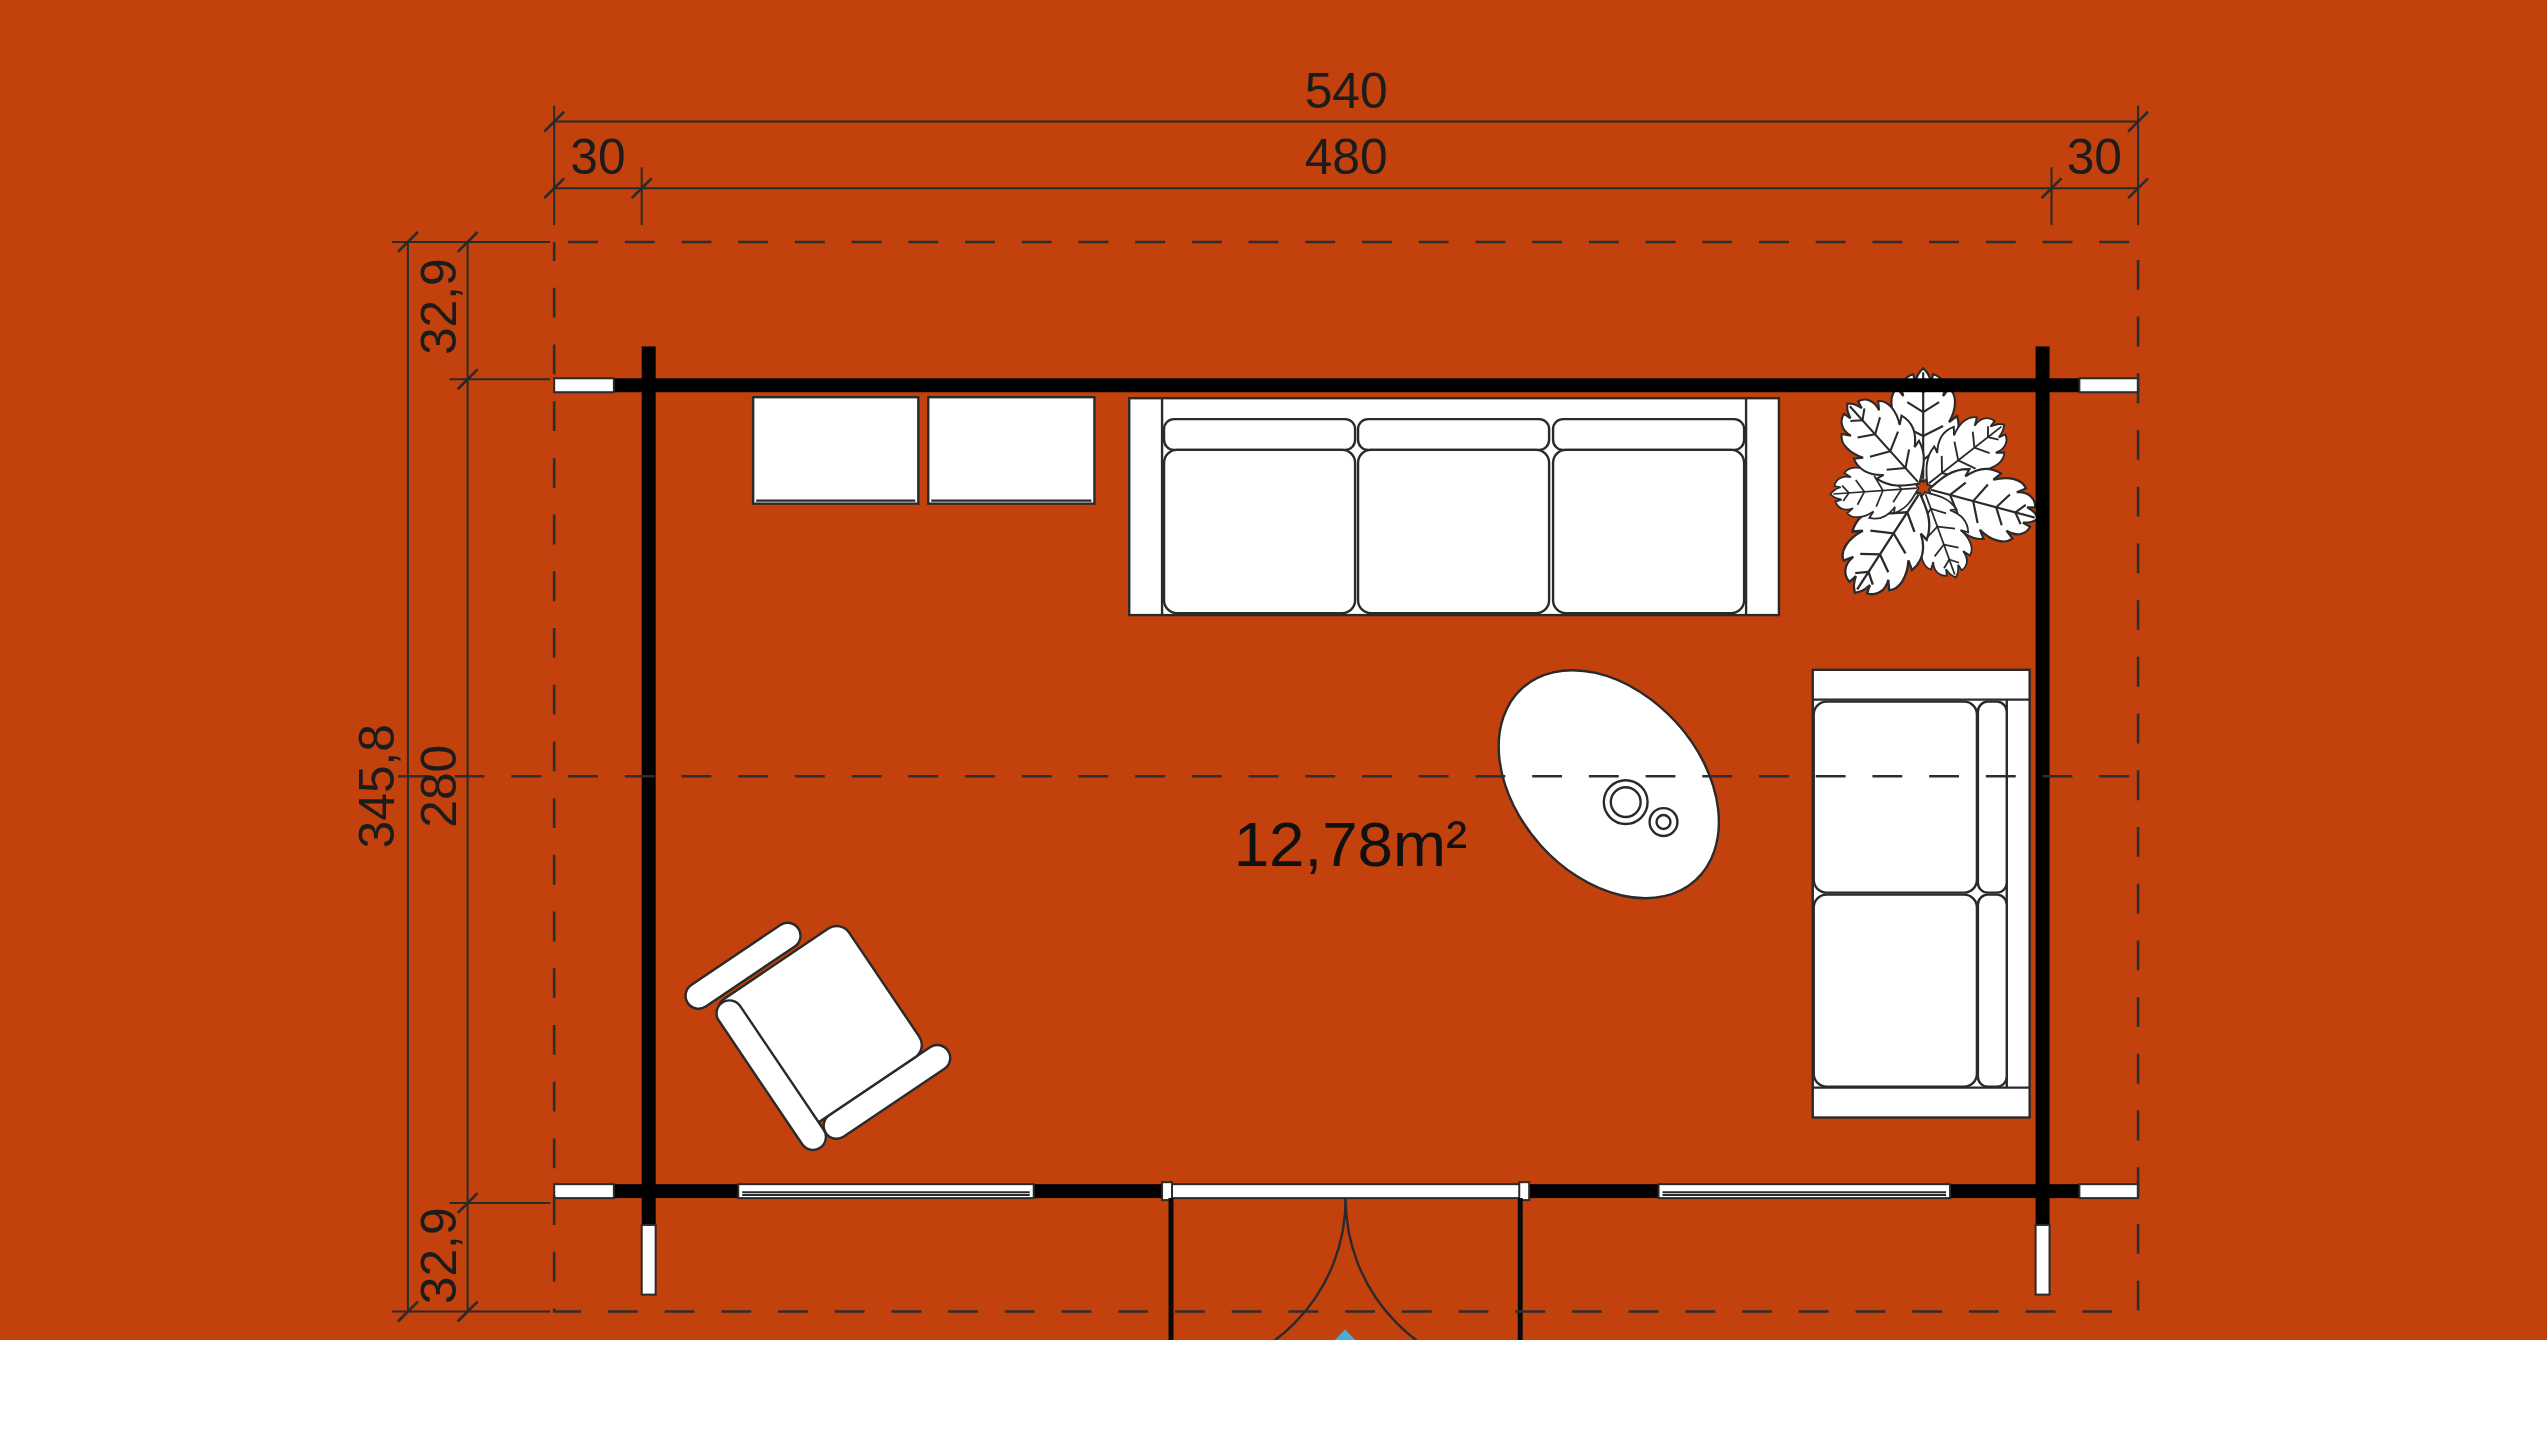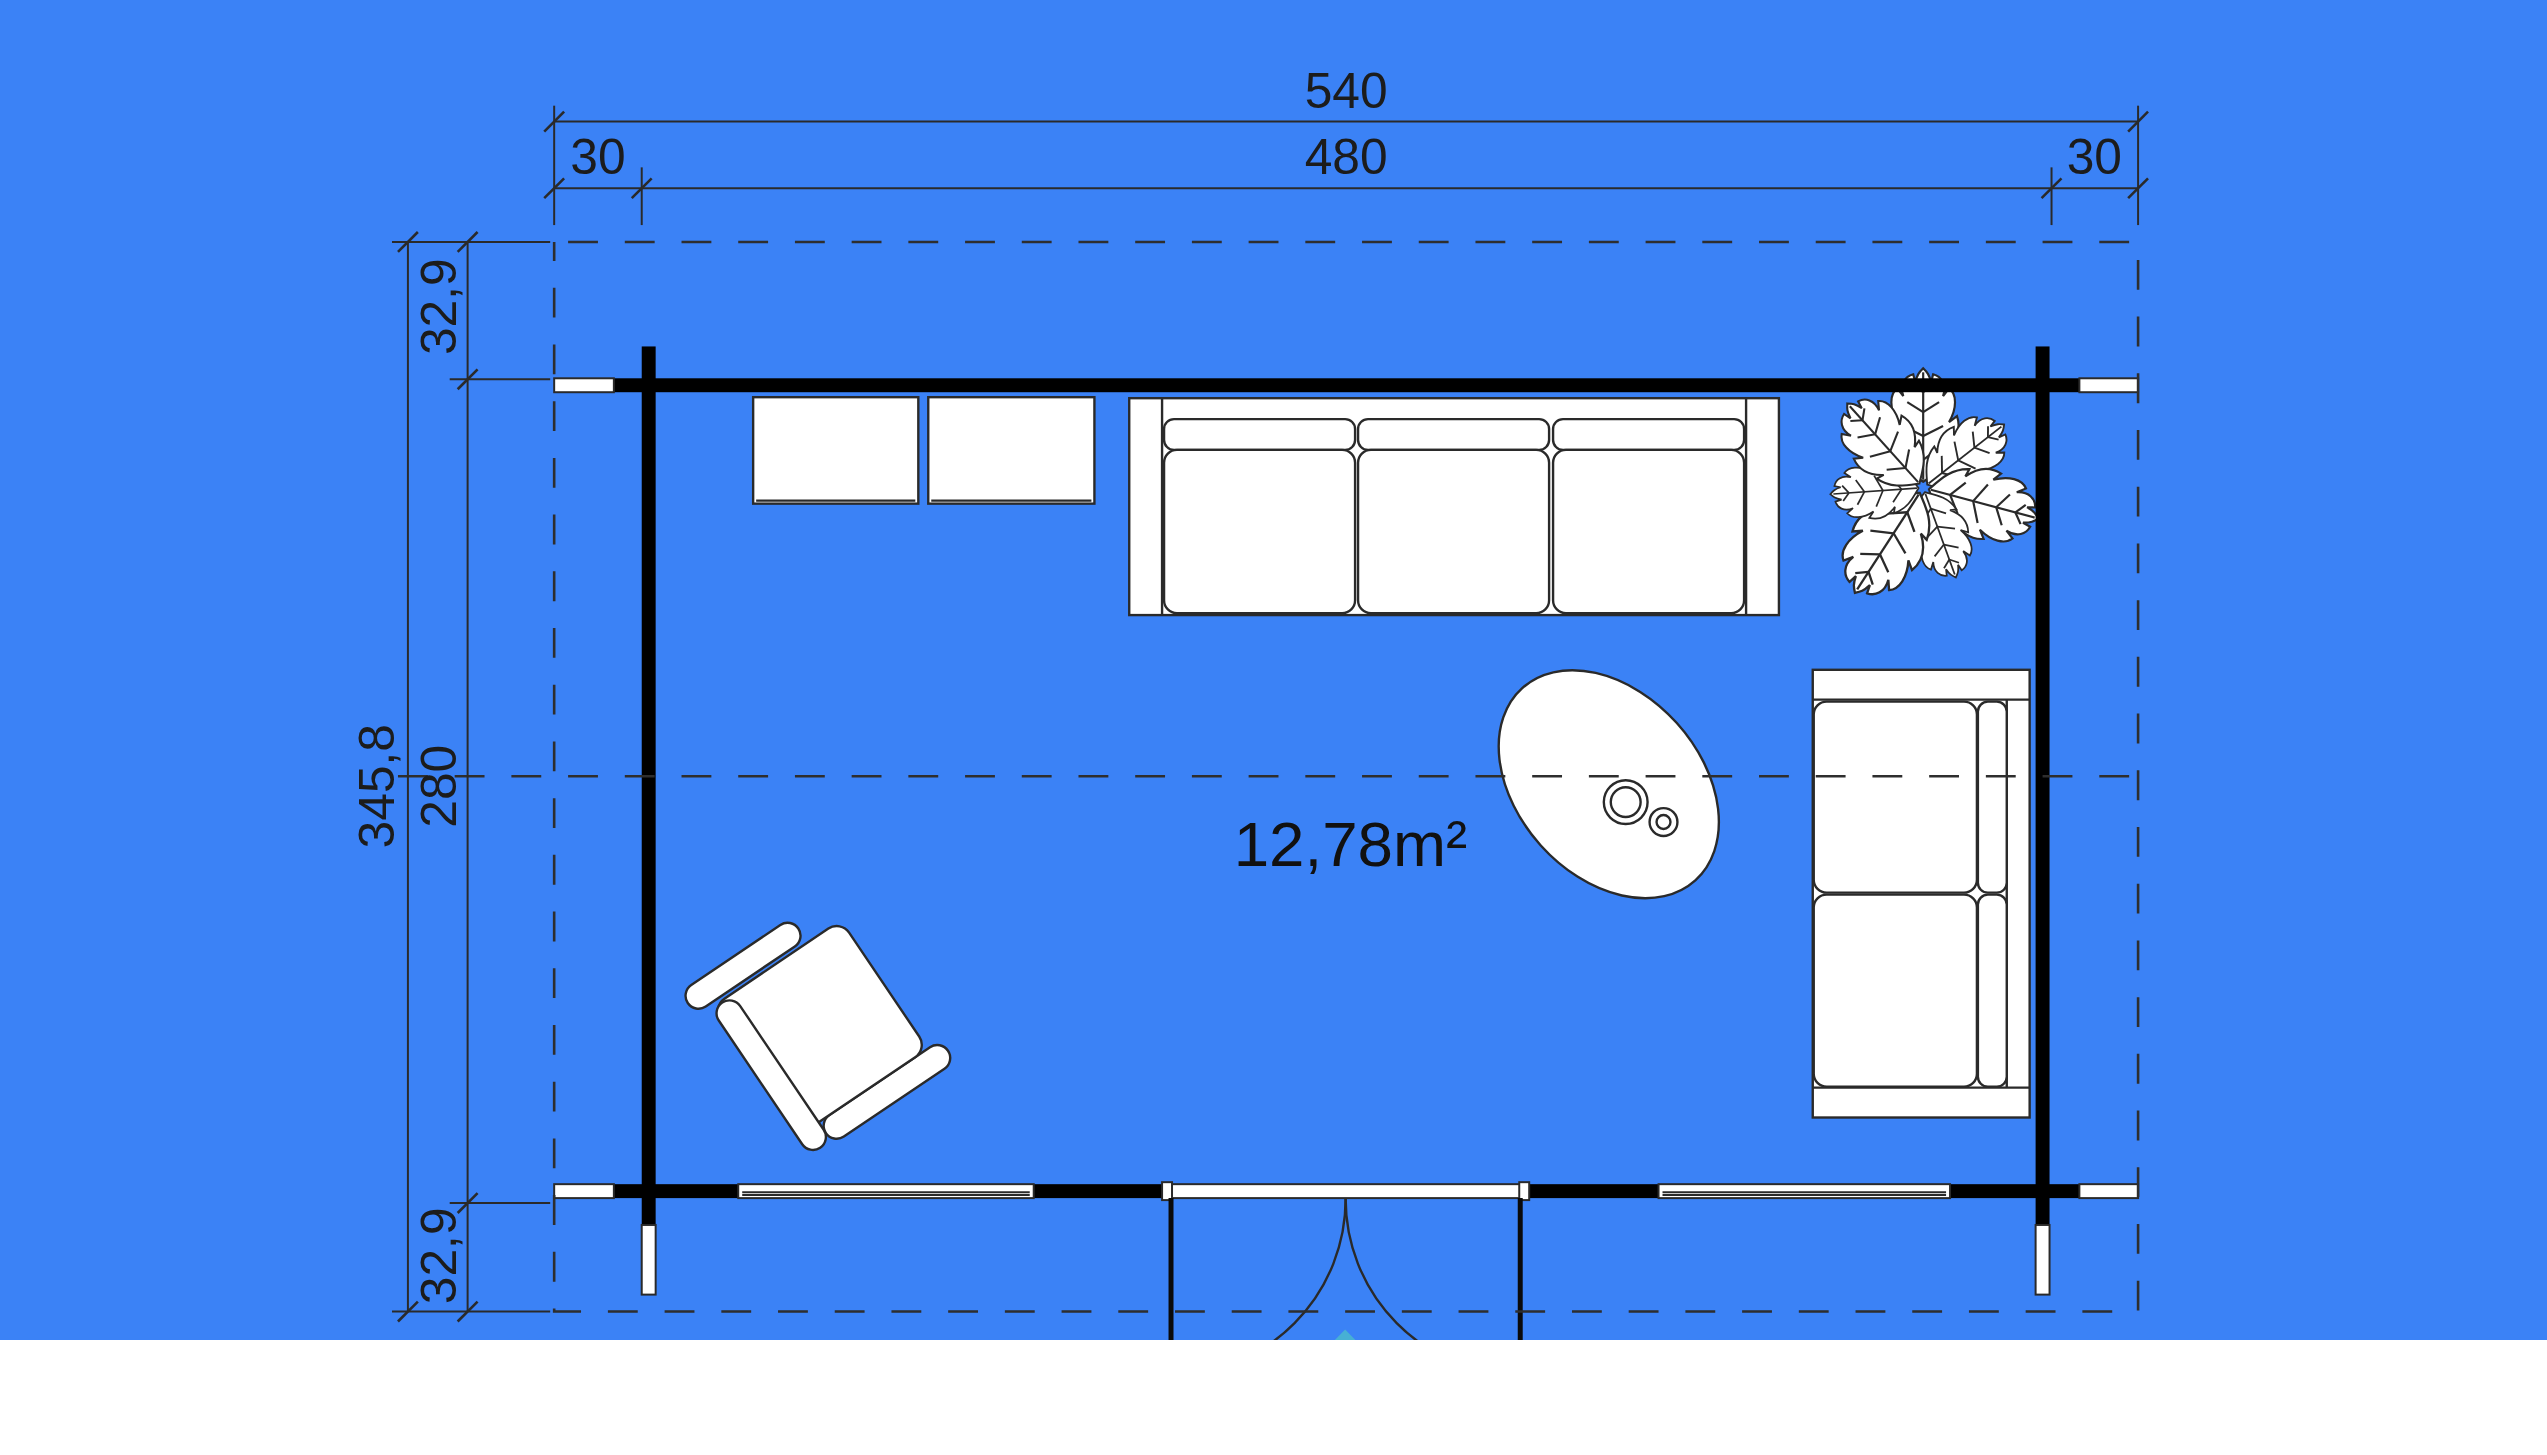--- a/index.html
+++ b/index.html
@@ -1,16 +1,16 @@
 <!DOCTYPE html>
 <html><head>
 <meta charset="utf-8">
 <style>
   html,body{margin:0;padding:0;background:#ffffff;}
-  .canvas{position:relative;width:2547px;height:1340px;background:#3b82f6;overflow:hidden;
+  .canvas{position:relative;width:2547px;height:1340px;background:#c2410c;overflow:hidden;
           font-family:"Liberation Sans", sans-serif;}
   svg{position:absolute;left:0;top:0;}
   .dim-text{font-size:50px;fill:#1c1c1c;}
   .area-text{font-size:64px;fill:#111;}
 </style>
 </head>
 <body>
 
 <div class="canvas">
 <svg width="2547" height="1456" viewBox="0 0 2560 1463">

